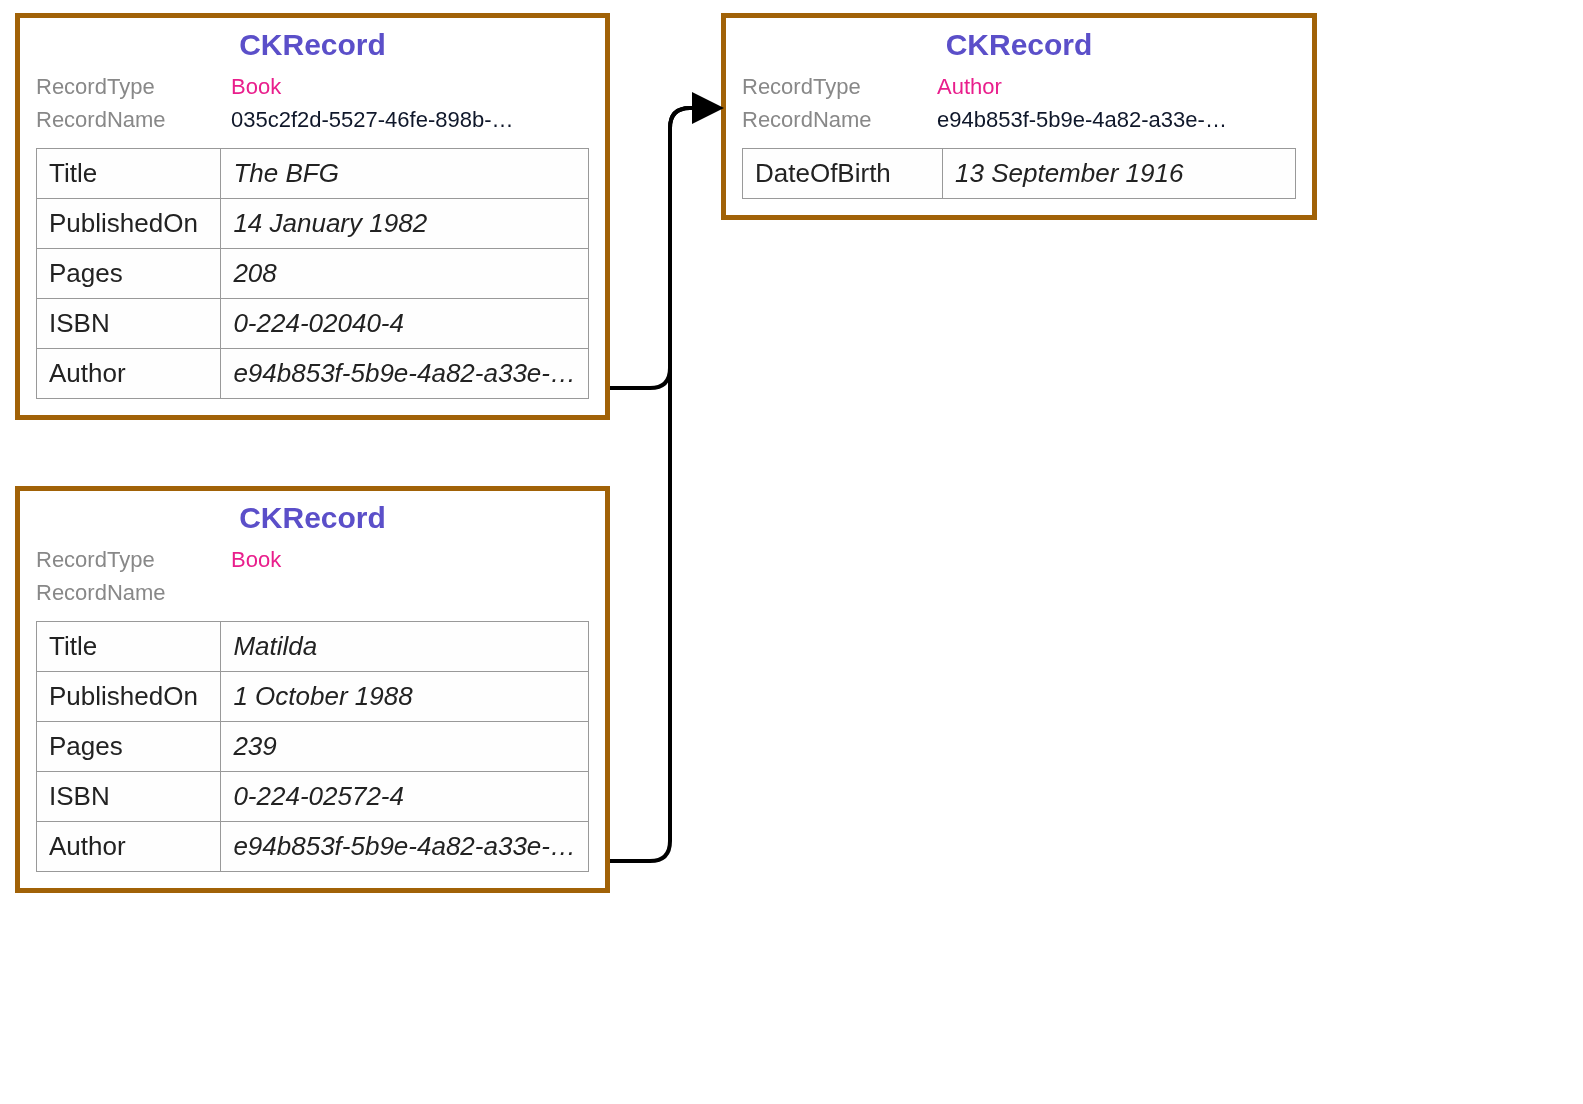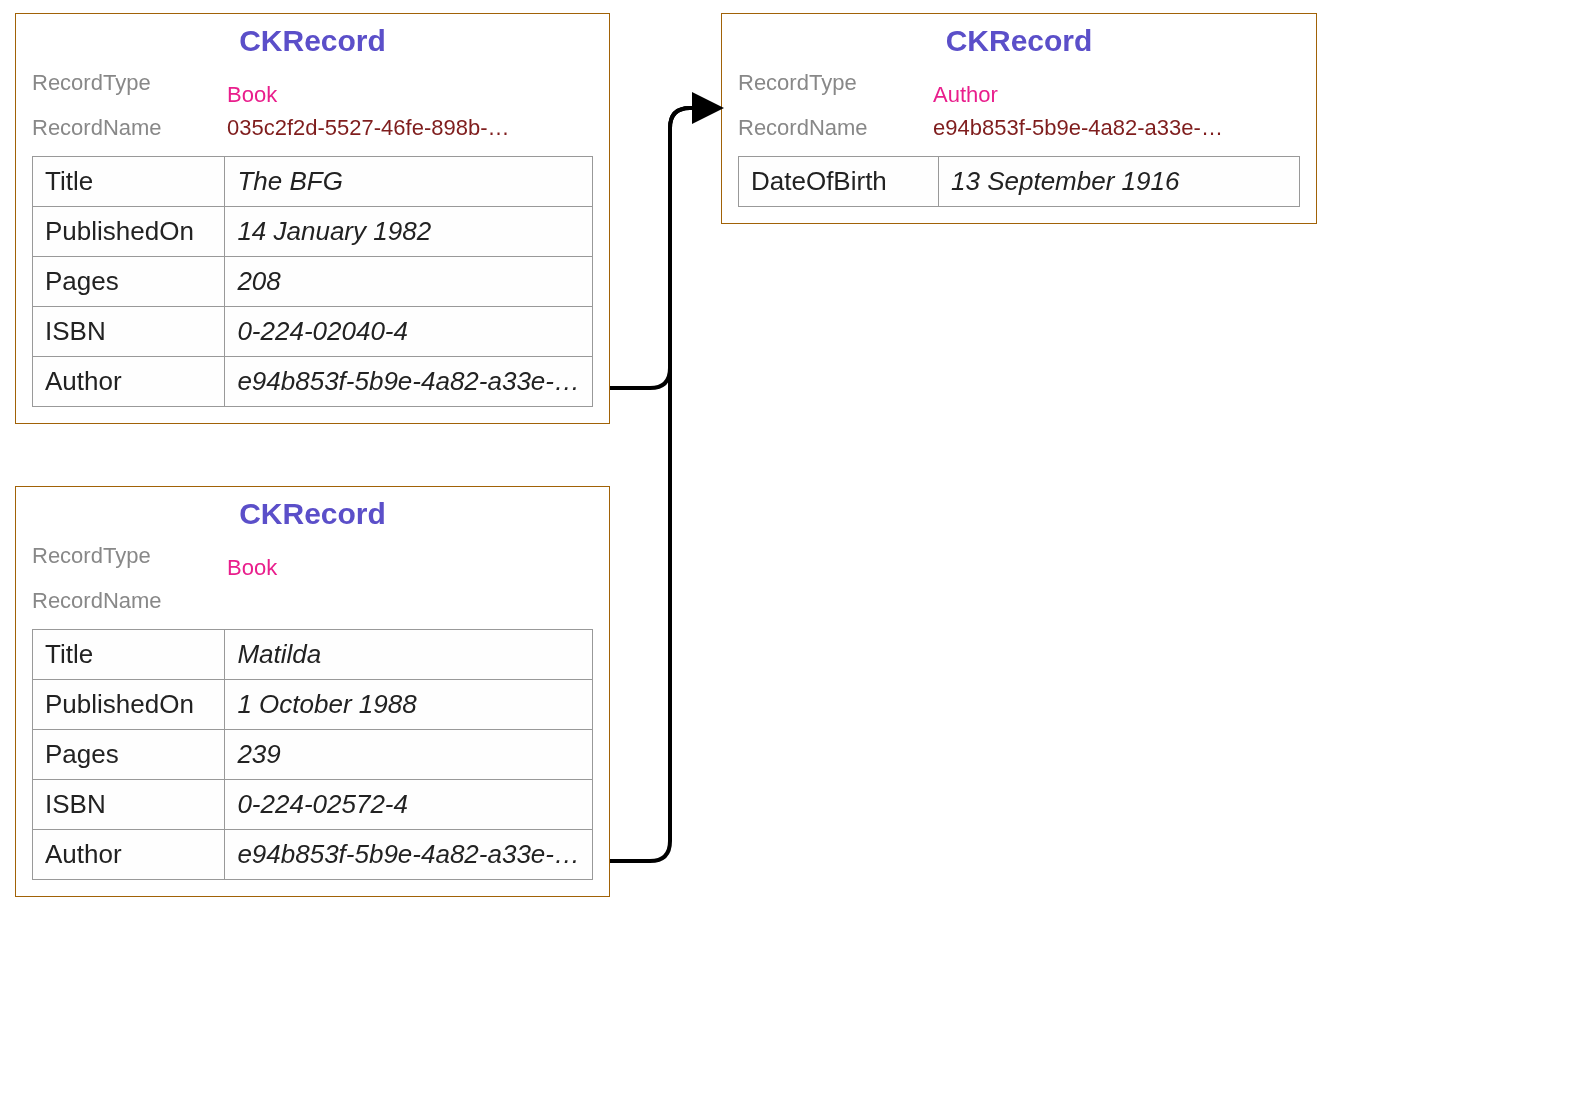--- a/index.html
+++ b/index.html
@@ -5,21 +5,21 @@
     * { box-sizing: border-box; margin: 0; padding: 0; }
     body {
       font-family: -apple-system, BlinkMacSystemFont, "Segoe UI", Helvetica, Arial, sans-serif;
       background: #fff;
       position: relative;
       width: 1583px;
       height: 1104px;
     }
     .card {
       position: absolute;
-      border: 1px solid #a16207;
+      border: 5px solid #a16207;
       background: #fff;
       padding: 10px 16px 16px 16px;
     }
     .card-title {
       text-align: center;
       color: #5b4fc9;
       font-size: 30px;
       font-weight: 600;
       margin-bottom: 8px;
     }
@@ -28,24 +28,23 @@
       font-size: 22px;
       line-height: 1.5;
     }
     .meta-label {
       color: #888;
       width: 195px;
       flex-shrink: 0;
     }
     .meta-value-type {
       color: #e91e8c;
-      margin-top: 12px;
     }
     .meta-value-grey {
-      color: #7f1d1d;
+      color: #0f172a;
       white-space: nowrap;
       overflow: hidden;
     }
     .meta-block { margin-bottom: 12px; }
     table {
       width: 100%;
       border-collapse: collapse;
       font-size: 26px;
       background: #fefefe;
     }

